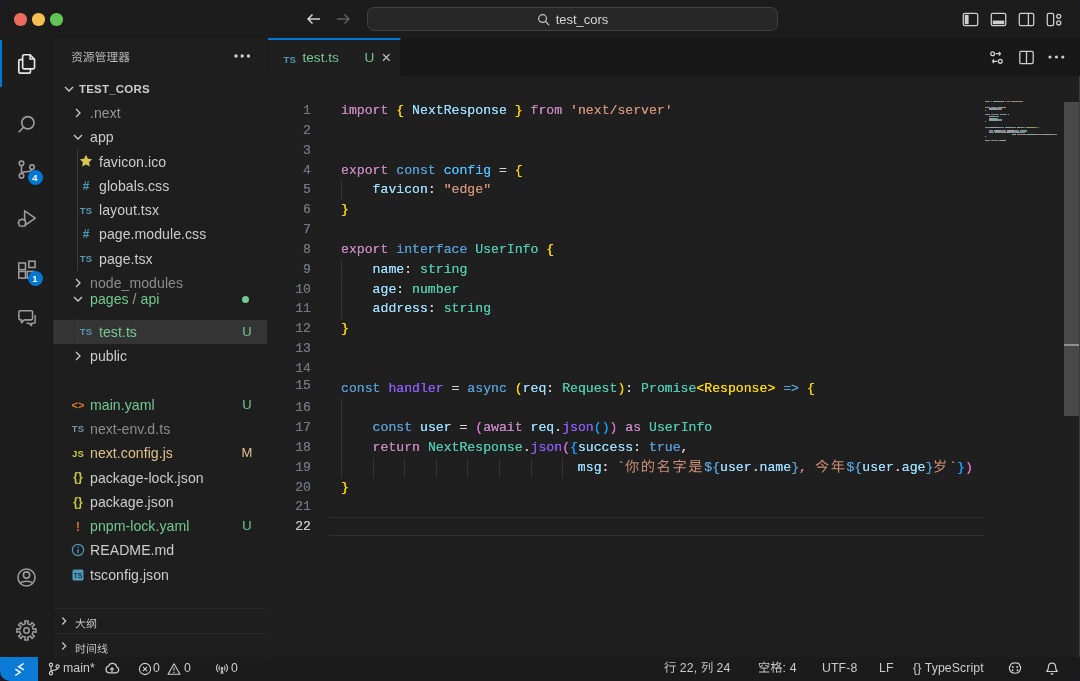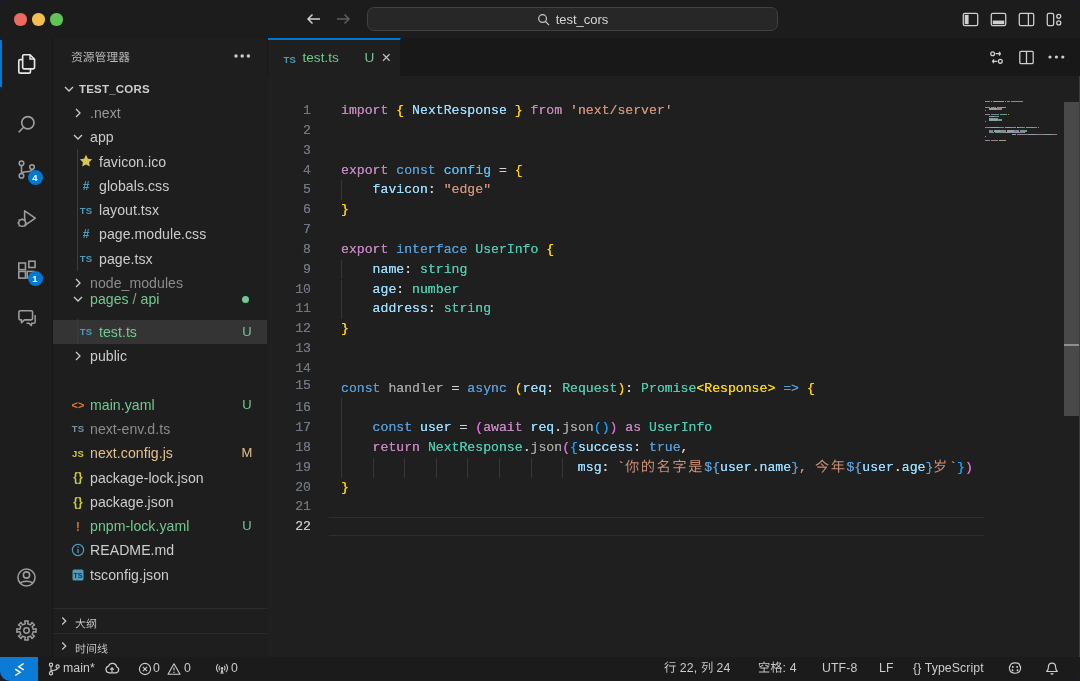--- a/index.html
+++ b/index.html
@@ -40,21 +40,21 @@
 #bc { position:absolute; left:20px; top:42px; color:#a0a0a0; font-size:14.3px; white-space:nowrap; }
 .bs { margin:0 9px; color:#7e7e7e; font-size:12px; }
 #code { position:absolute; left:0; top:0; width:813px; height:619px;
   font-family:"Liberation Mono",monospace; font-size:13.17px; text-shadow:0 0 0.55px currentColor; }
 .lnum { position:absolute; left:0px; width:44px; text-align:right; color:#6e7681; height:19.81px;
   line-height:19.81px; font-size:13.17px; }
 .lnum.on { color:#c6c6c6; }
 .cl { position:absolute; left:74px; height:19.81px; line-height:19.81px; white-space:pre; color:#d4d4d4; letter-spacing:0; }
 .cl span { letter-spacing:0; }
 .k { color:#C586C0; } .s { color:#569CD6; } .t { color:#4EC9B0; } .v { color:#9CDCFE; }
-.c { color:#4FC1FF; } .f { color:#a3a3a3; } .r { color:#CE9178; } .w { color:#D4D4D4; }
+.c { color:#4FC1FF; } .f { color:#8b5cf6; } .r { color:#CE9178; } .w { color:#D4D4D4; }
 .g1 { color:#FFD700; } .g2 { color:#DA70D6; } .g3 { color:#179FFF; } .e { color:#569CD6; }
 .ig { position:absolute; width:1px; height:19.81px; background:#363636; }
 .mm { position:absolute; height:1.15px; opacity:0.75; }
 .cjk { display:inline-block; }
 .cjk.code { vertical-align:-3px; }
 .cjk.sb { vertical-align:-2px; }
 #scroll { position:absolute; left:1064px; top:102px; width:14.5px; height:314px; background:rgba(130,130,130,0.42); }
 #statusbar { position:absolute; left:0; top:657px; width:1080px; height:24px; background:#1b1b1b;
   font-size:12.3px; color:#cccccc; }
 #remote { position:absolute; left:0; top:0; width:38px; height:24px; background:#0c7bd6;

